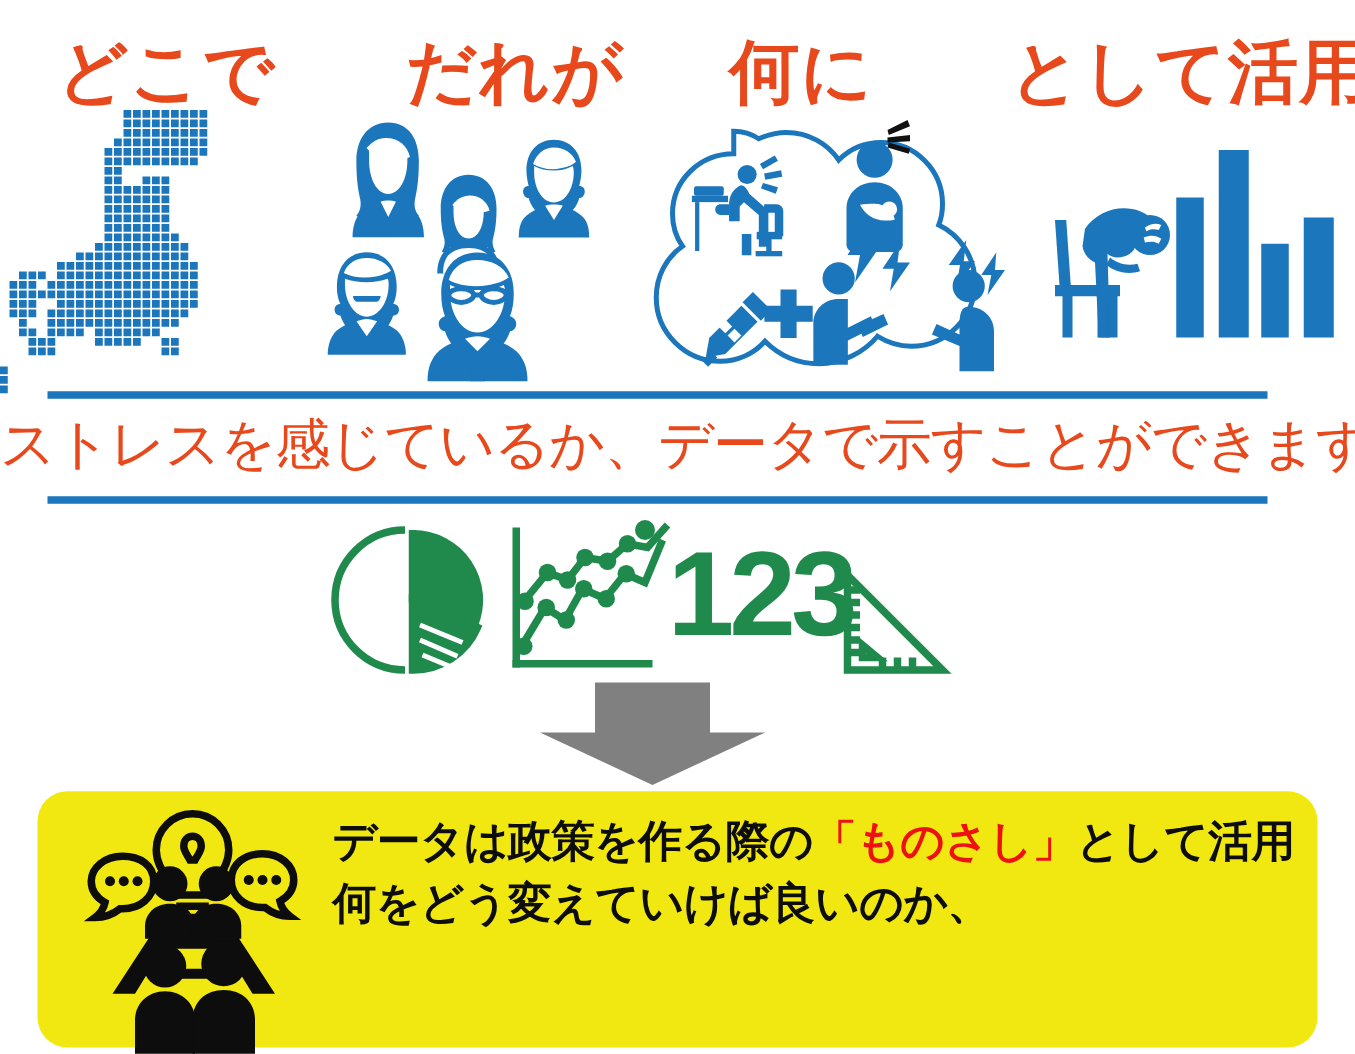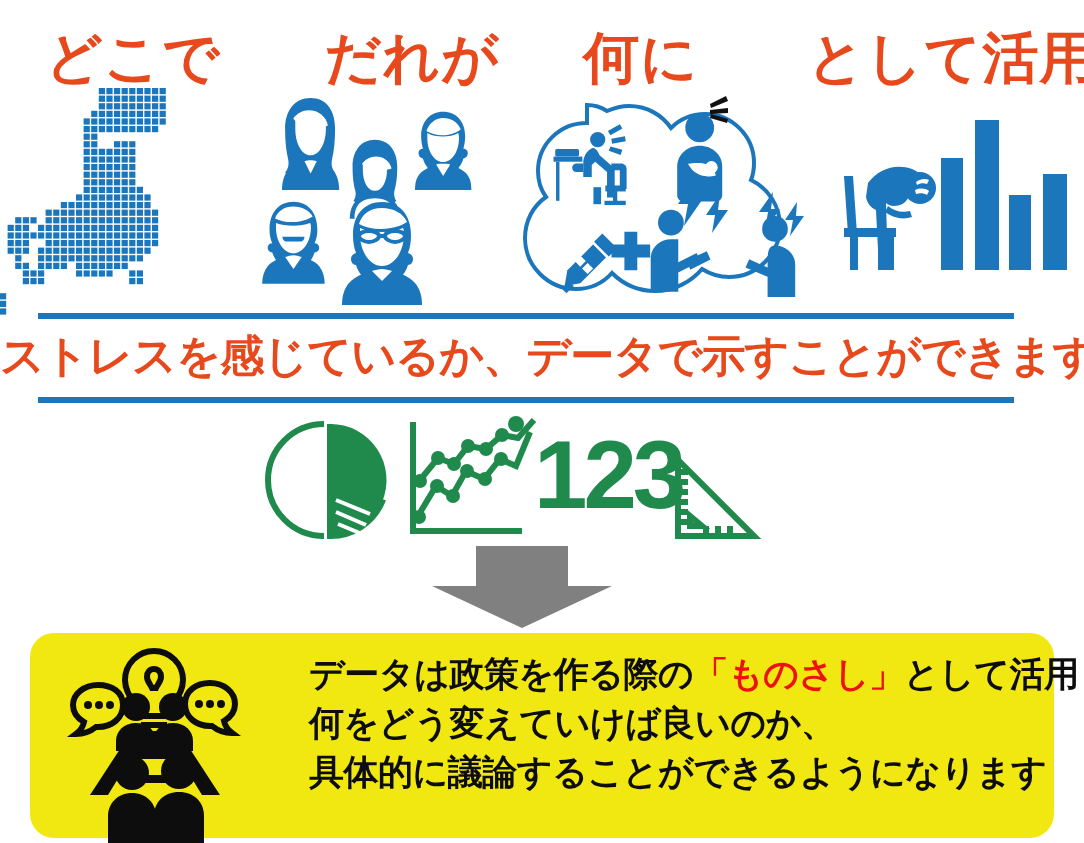--- a/index.html
+++ b/index.html
@@ -41,21 +41,21 @@
     position:absolute;left:38px;width:976px;height:6px;
     background:#1B76BC;
   }
   .rule-top{top:313px;}
   .rule-bot{top:397px;}
 
   
   .headline{
     position:absolute;top:322px;left:0;width:1084px;
     text-align:center;
-    font-size:44px;font-weight:bold;
+    font-size:44px;font-weight:normal;
     color:#E8491C;
     letter-spacing:-1px;
     white-space:nowrap;
     line-height:68px;
   }
 
   
   .greenrow{position:absolute;top:418px;left:262px;width:500px;height:125px;}
 
   
@@ -73,21 +73,20 @@
   .callout-text{
     position:absolute;left:236px;top:16px;width:770px;
     color:#0d0d0d;
   }
   .cline{
     font-size:35px;font-weight:bold;
     line-height:49px;
     letter-spacing:-0.5px;
     white-space:nowrap;
     color:#0d0d0d;
-    margin-left:43px;
   }
   .cline .hl{color:#EE1111;}
   svg{display:block;overflow:visible;}
 </style>
 </head>
 <body>
 
 <div class="stage">
 
   <div class="headings">
@@ -613,17 +612,16 @@
         <circle cx="70" cy="126" r="17"></circle>
         <path d="M70 146c-14 0-24 10-24 23v28h48v-28c0-13-10-23-24-23z"></path>
         <circle cx="117" cy="124" r="18"></circle>
         <path d="M117 145c-15 0-25 10-25 24v28h50v-28c0-14-10-24-25-24z"></path>
       </svg>
     </div>
 
     <div class="callout-text">
       <div class="cline"><span>データは政策を作る際の</span><span class="hl">「ものさし」</span><span>として活用</span></div>
       <div class="cline">何をどう変えていけば良いのか、</div>
-      <div class="cline">具体的に議論することができるようになります</div>
     </div>
   </div>
 
 </div>
 
 </body></html>

